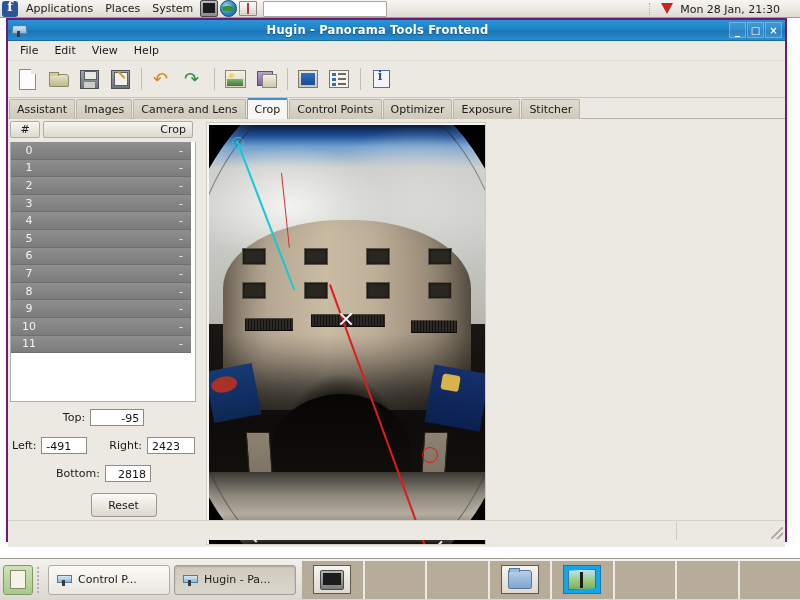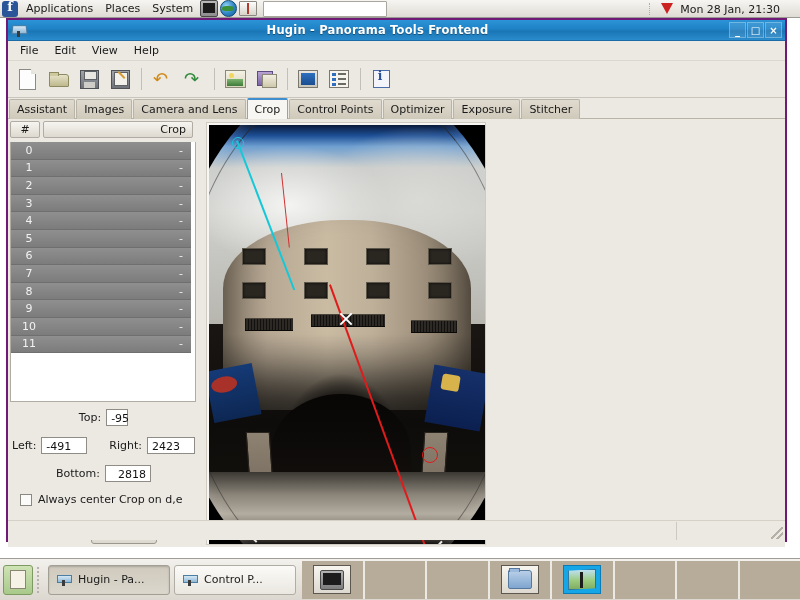--- a/index.html
+++ b/index.html
@@ -275,21 +275,21 @@
 
   .crop-fields { position: absolute; left: 0; top: 290px; width: 191px; }
   .fld-row { display: flex; align-items: center; justify-content: center; margin-bottom: 11px; }
   .fld-label { font-size: 11px; color: #1a1a1a; margin-right: 5px; }
   .fld-input {
     background: #ffffff; border: 1px solid #8f8c85;
     height: 17px; line-height: 17px; padding: 0 4px;
     font-size: 11px; color: #111; box-sizing: border-box;
     font-family: "DejaVu Sans", sans-serif;
   }
-  .w-top { width: 22px; text-align: right; }
+  .w-top { width: 54px; text-align: right; }
   .w-left { width: 46px; }
   .w-right { width: 48px; }
   .w-bottom { width: 46px; padding-left: 12px; }
 
   .chk-row { display: flex; align-items: center; padding-left: 12px; margin-bottom: 14px; }
   .chkbox {
     width: 12px; height: 12px; background: #fbfbfa;
     border: 1px solid #8b8880; margin-right: 6px; box-sizing: border-box;
   }
   .btn-row { display: flex; justify-content: center; padding-left: 40px; }
@@ -707,24 +707,20 @@
             <span class="fld-label">Left:</span>
             <span class="fld-input w-left">-491</span>
             <span class="fld-label" style="margin-left:22px;">Right:</span>
             <span class="fld-input w-right">2423</span>
           </div>
           <div class="fld-row">
             <span class="fld-label">Bottom:</span>
             <span class="fld-input w-bottom">2818</span>
           </div>
 
-          <div class="chk-row">
-            <span class="chkbox"></span>
-            <span class="fld-label">Always center Crop on d,e</span>
-          </div>
 
           <div class="btn-row">
             <span class="btn">Reset</span>
           </div>
         </div>
       </div>
 
       <div class="img-pane">
         <div class="photo">
           <div class="sky"></div>
@@ -782,27 +778,27 @@
         <span class="sb-grip"></span>
       </div>
     </div>
 
   </div>
 
   <div class="taskbar">
     <div class="tb-show-desktop"></div>
     <div class="tb-dots"></div>
 
+    <div class="task-btn">
+      <span class="task-icon"></span>
+      <span>Control P...</span>
+    </div>
     <div class="task-btn pressed">
       <span class="task-icon"></span>
       <span>Hugin - Pa...</span>
-    </div>
-    <div class="task-btn">
-      <span class="task-icon"></span>
-      <span>Control P...</span>
     </div>
 
     <div class="wsswitcher">
       <div class="ws">
         <div class="ws-win">
             <span class="wi-term"></span>
           </div>
       </div>
       <div class="ws"></div>
       <div class="ws"></div>

